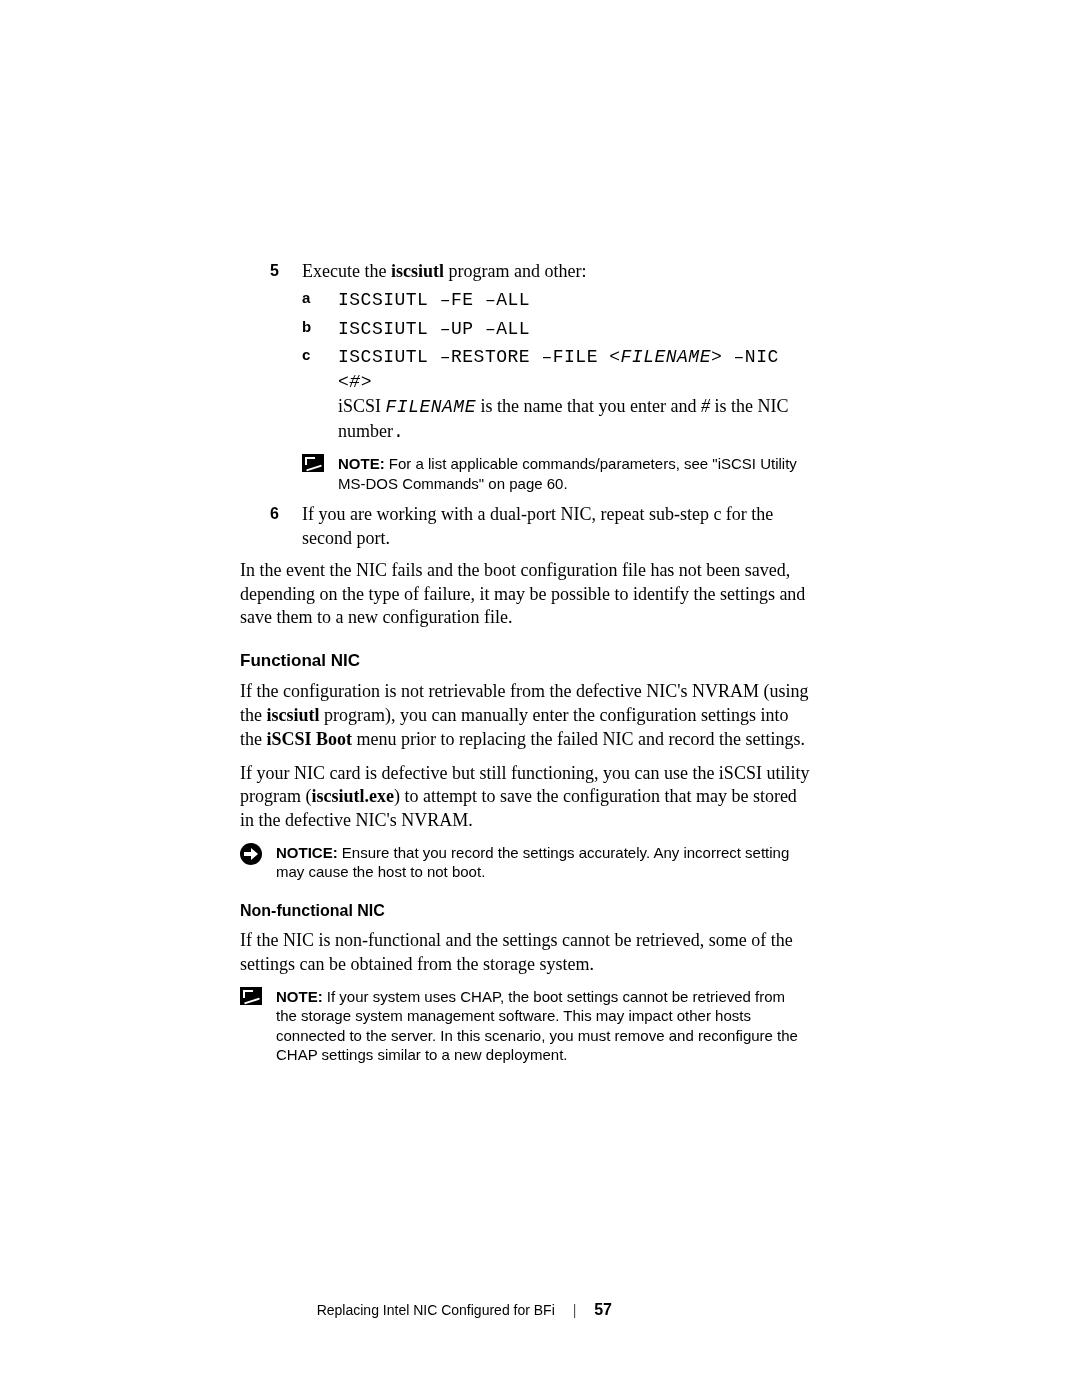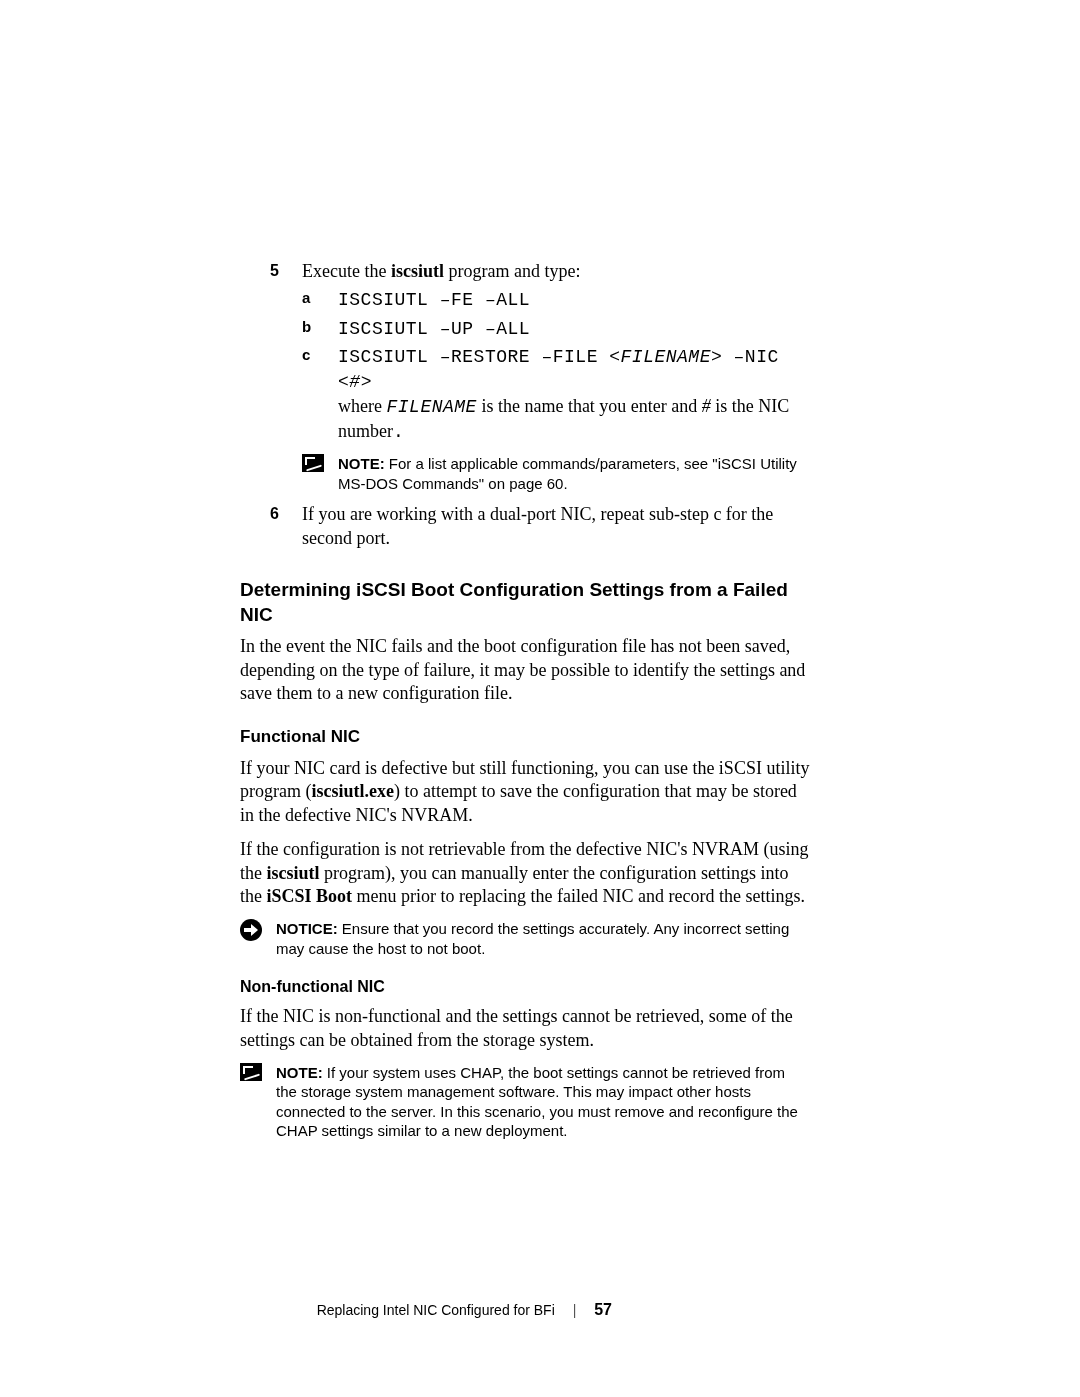--- a/index.html
+++ b/index.html
@@ -179,65 +179,64 @@
 </style>
 </head>
 <body>
 
 <div class="page">
   <div class="main">
 
     <div class="ol-num">
       <span class="num">5</span>
       <span>
-        <span>Execute the </span><span class="bold">iscsiutl</span><span> program and type:</span>
+        <span>Execute the </span><span class="bold">iscsiutl</span><span> program and other:</span>
       </span>
 
       <div class="sub-alpha">
         <span class="letter">a</span>
         <span class="mono">ISCSIUTL –FE –ALL</span>
       </div>
 
       <div class="sub-alpha">
         <span class="letter">b</span>
         <span class="mono">ISCSIUTL –UP –ALL</span>
       </div>
 
       <div class="sub-alpha">
         <span class="letter">c</span>
         <span>
           <span class="mono">ISCSIUTL –RESTORE –FILE &lt;</span><span class="mono-italic">FILENAME</span><span class="mono">&gt; –NIC &lt;</span><span class="mono-italic">#</span><span class="mono">&gt;</span>
         </span>
         <div>
-          <span>where </span><span class="mono-italic">FILENAME</span><span> is the name that you enter and </span><span class="serif-italic">#</span><span> is the NIC number</span><span class="mono">.</span>
+          <span>iSCSI </span><span class="mono-italic">FILENAME</span><span> is the name that you enter and </span><span class="serif-italic">#</span><span> is the NIC number</span><span class="mono">.</span>
         </div>
       </div>
 
       <div class="note-row">
         <span class="icon-box">
           <span class="note-icon-box note-icon-pencil"></span>
         </span>
         <span class="note-label">NOTE:</span><span> For a list applicable commands/parameters, see "iSCSI Utility MS-DOS Commands" on page 60.</span>
       </div>
     </div>
 
     <div class="ol-num">
       <span class="num">6</span>
       <span>If you are working with a dual-port NIC, repeat sub-step c for the second port.</span>
     </div>
 
-    <div class="h2">Determining iSCSI Boot Configuration Settings from a Failed NIC</div>
     <div class="para">In the event the NIC fails and the boot configuration file has not been saved, depending on the type of failure, it may be possible to identify the settings and save them to a new configuration file.</div>
 
     <div class="h3">Functional NIC</div>
     <div class="para">
+      <span>If the configuration is not retrievable from the defective NIC's NVRAM (using the </span><span class="bold">iscsiutl</span><span> program), you can manually enter the configuration settings into the </span><span class="bold">iSCSI Boot</span><span> menu prior to replacing the failed NIC and record the settings.</span>
+    </div>
+    <div class="para">
       <span>If your NIC card is defective but still functioning, you can use the iSCSI utility program (</span><span class="bold">iscsiutl.exe</span><span>) to attempt to save the configuration that may be stored in the defective NIC's NVRAM.</span>
-    </div>
-    <div class="para">
-      <span>If the configuration is not retrievable from the defective NIC's NVRAM (using the </span><span class="bold">iscsiutl</span><span> program), you can manually enter the configuration settings into the </span><span class="bold">iSCSI Boot</span><span> menu prior to replacing the failed NIC and record the settings.</span>
     </div>
 
     <div class="note-row" style="margin-left:-30px;">
       <span class="icon-box">
         <span class="notice-icon-box notice-icon-arrow"></span>
       </span>
       <span class="note-label">NOTICE:</span><span> Ensure that you record the settings accurately. Any incorrect setting may cause the host to not boot.</span>
     </div>
 
     <div class="h4">Non-functional NIC</div>

